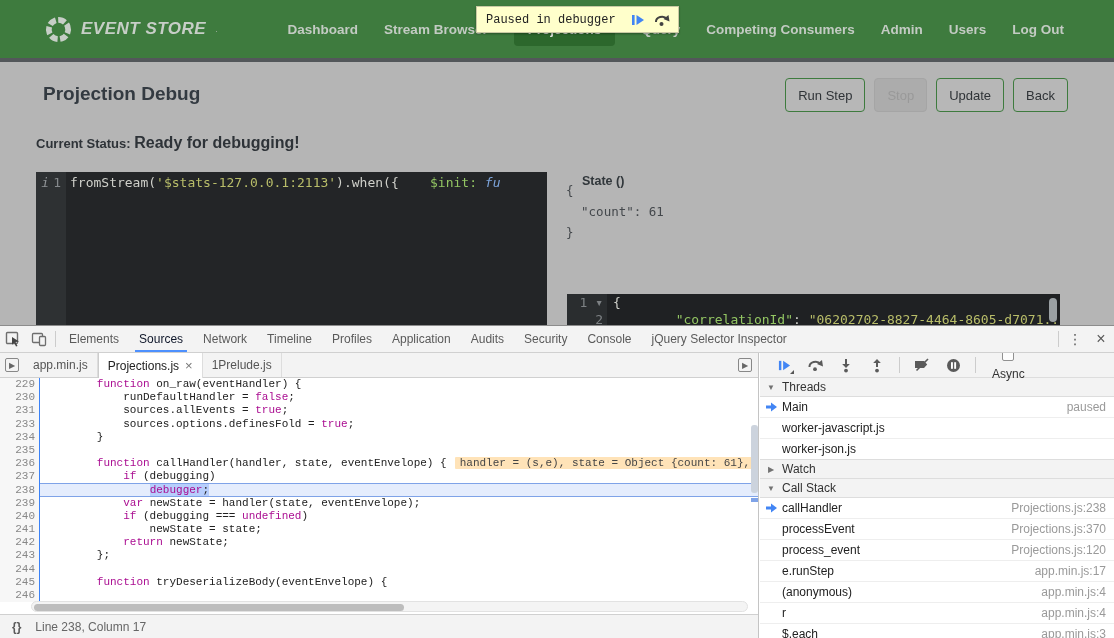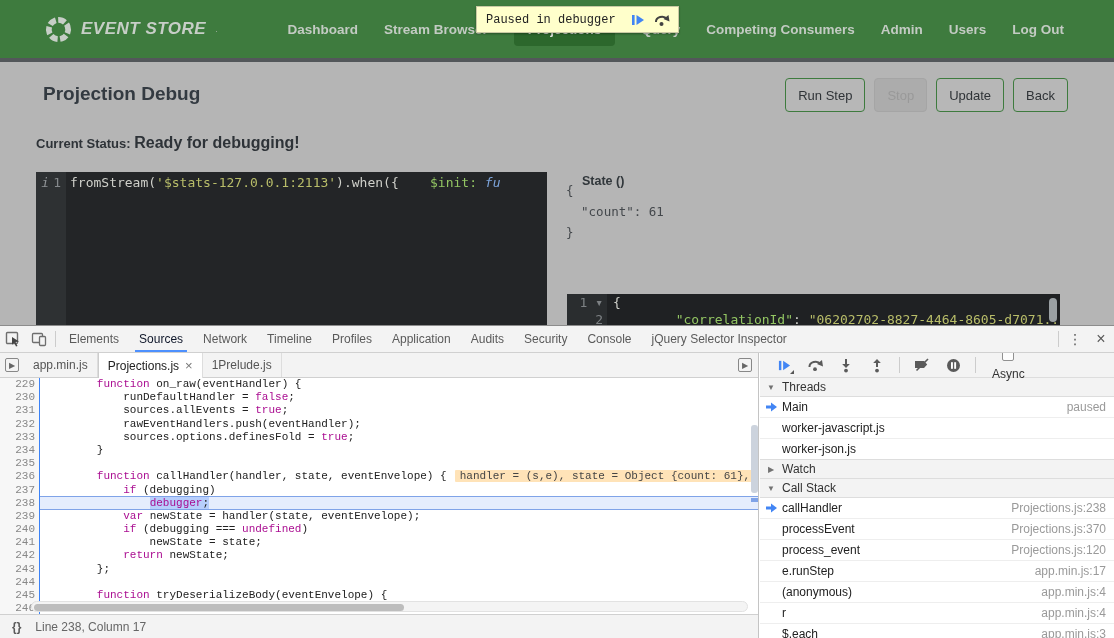--- a/index.html
+++ b/index.html
@@ -260,24 +260,20 @@
             </div>
             <div class="code-line">
               <span class="gutter">230</span>
               <span class="ltext"><span class="c-p">            runDefaultHandler = </span><span class="c-k">false</span><span class="c-p">;</span></span>
             </div>
             <div class="code-line">
               <span class="gutter">231</span>
               <span class="ltext"><span class="c-p">            sources.allEvents = </span><span class="c-k">true</span><span class="c-p">;</span></span>
             </div>
             <div class="code-line">
-              <span class="gutter">232</span>
-              <span class="ltext"><span class="c-p">            rawEventHandlers.push(eventHandler);</span></span>
-            </div>
-            <div class="code-line">
               <span class="gutter">233</span>
               <span class="ltext"><span class="c-p">            sources.options.definesFold = </span><span class="c-k">true</span><span class="c-p">;</span></span>
             </div>
             <div class="code-line">
               <span class="gutter">234</span>
               <span class="ltext"><span class="c-p">        }</span></span>
             </div>
             <div class="code-line">
               <span class="gutter">235</span>
               <span class="ltext"></span>

